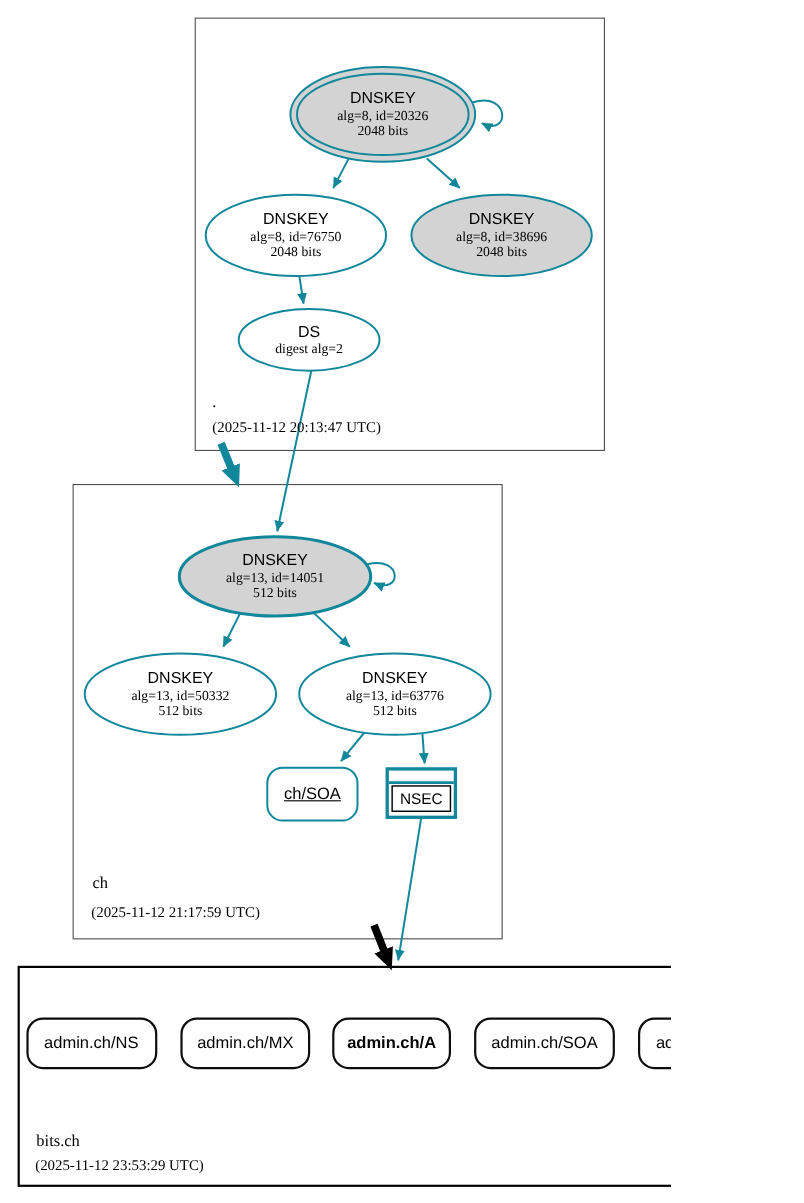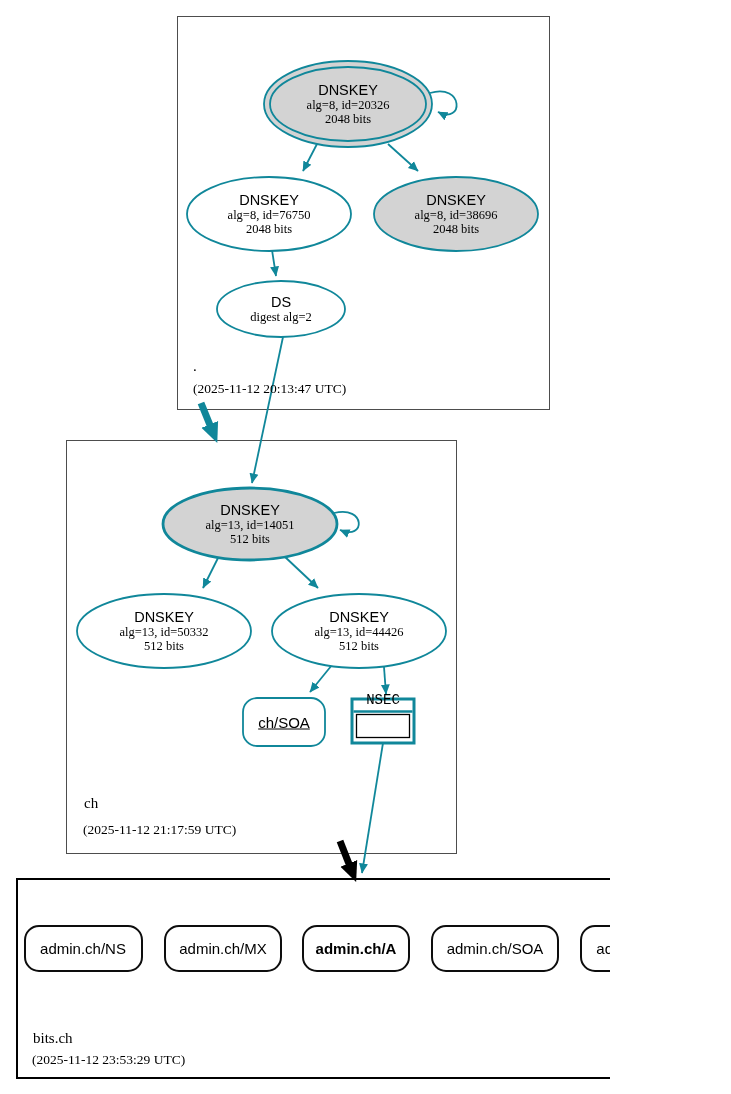--- a/index.html
+++ b/index.html
@@ -106,25 +106,25 @@
     <span class="node-detail">alg=13, id=14051</span>
     <span class="node-detail">512 bits</span>
   </div>
   <div class="node-label" style="left:164px;top:631px;">
     <span class="node-title">DNSKEY</span>
     <span class="node-detail">alg=13, id=50332</span>
     <span class="node-detail">512 bits</span>
   </div>
   <div class="node-label" style="left:359px;top:631px;">
     <span class="node-title">DNSKEY</span>
-    <span class="node-detail">alg=13, id=44426</span>
+    <span class="node-detail">alg=13, id=63776</span>
     <span class="node-detail">512 bits</span>
   </div>
   <div class="rr-label" style="left:284px;top:722px;text-decoration:underline;">ch/SOA</div>
-  <div class="rr-label nsec-label" style="left:383px;top:700px;font-family:Liberation Mono, monospace;">NSEC</div>
+  <div class="rr-label nsec-label" style="left:383px;top:726px;">NSEC</div>
   <div class="zone-name" style="left:84px;top:795px;">ch</div>
   <div class="zone-ts" style="left:83px;top:822px;">(2025-11-12 21:17:59 UTC)</div>
 
   <div class="rr-label" style="left:83px;top:948px;">admin.ch/NS</div>
   <div class="rr-label" style="left:223px;top:948px;">admin.ch/MX</div>
   <div class="rr-label" style="left:356px;top:948px;font-weight:bold;">admin.ch/A</div>
   <div class="rr-label" style="left:495px;top:948px;">admin.ch/SOA</div>
   <div class="rr-label" style="left:643px;top:948px;">admin.ch/TXT</div>
   <div class="zone-name" style="left:33px;top:1030px;">bits.ch</div>
   <div class="zone-ts" style="left:32px;top:1052px;">(2025-11-12 23:53:29 UTC)</div>

